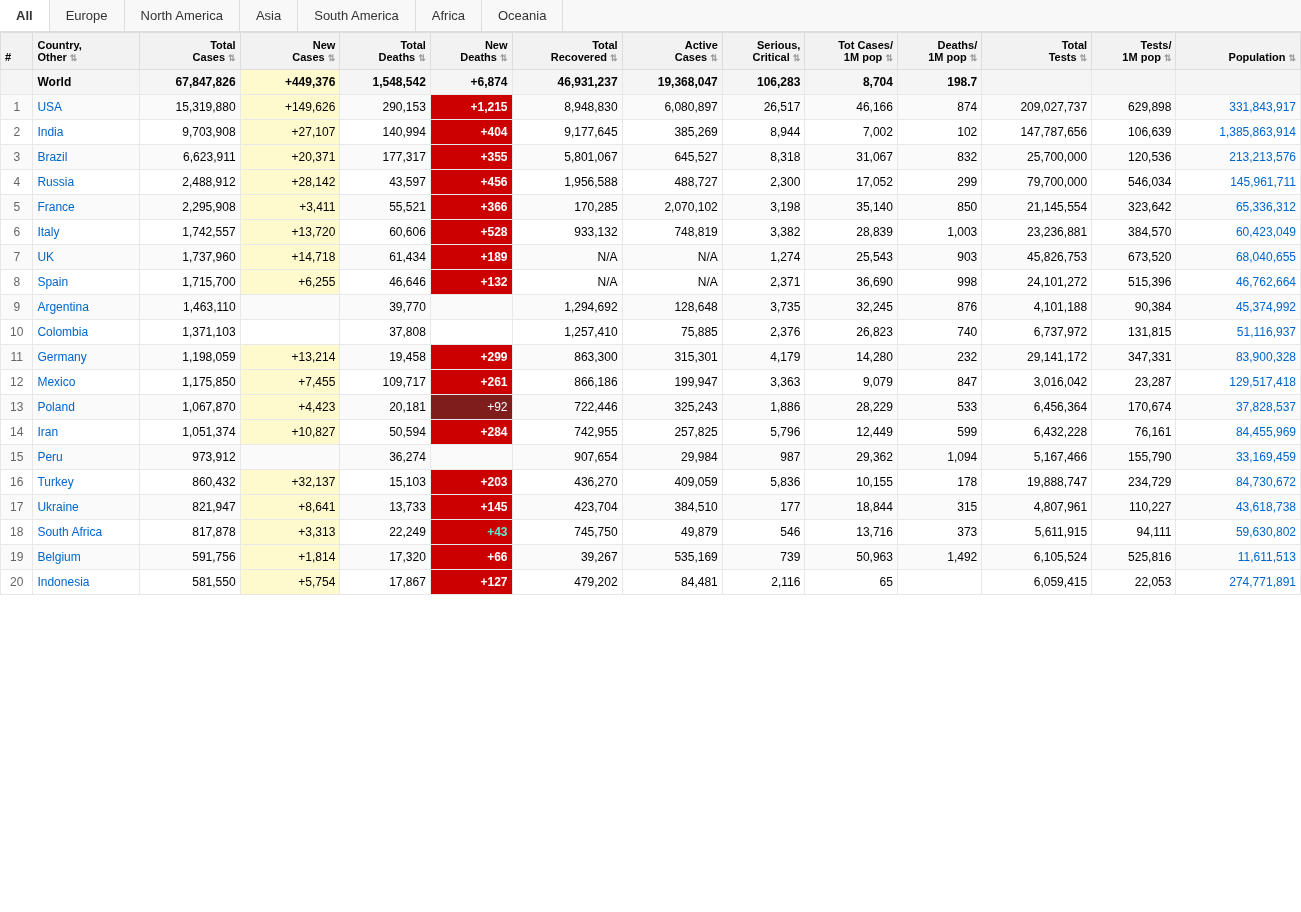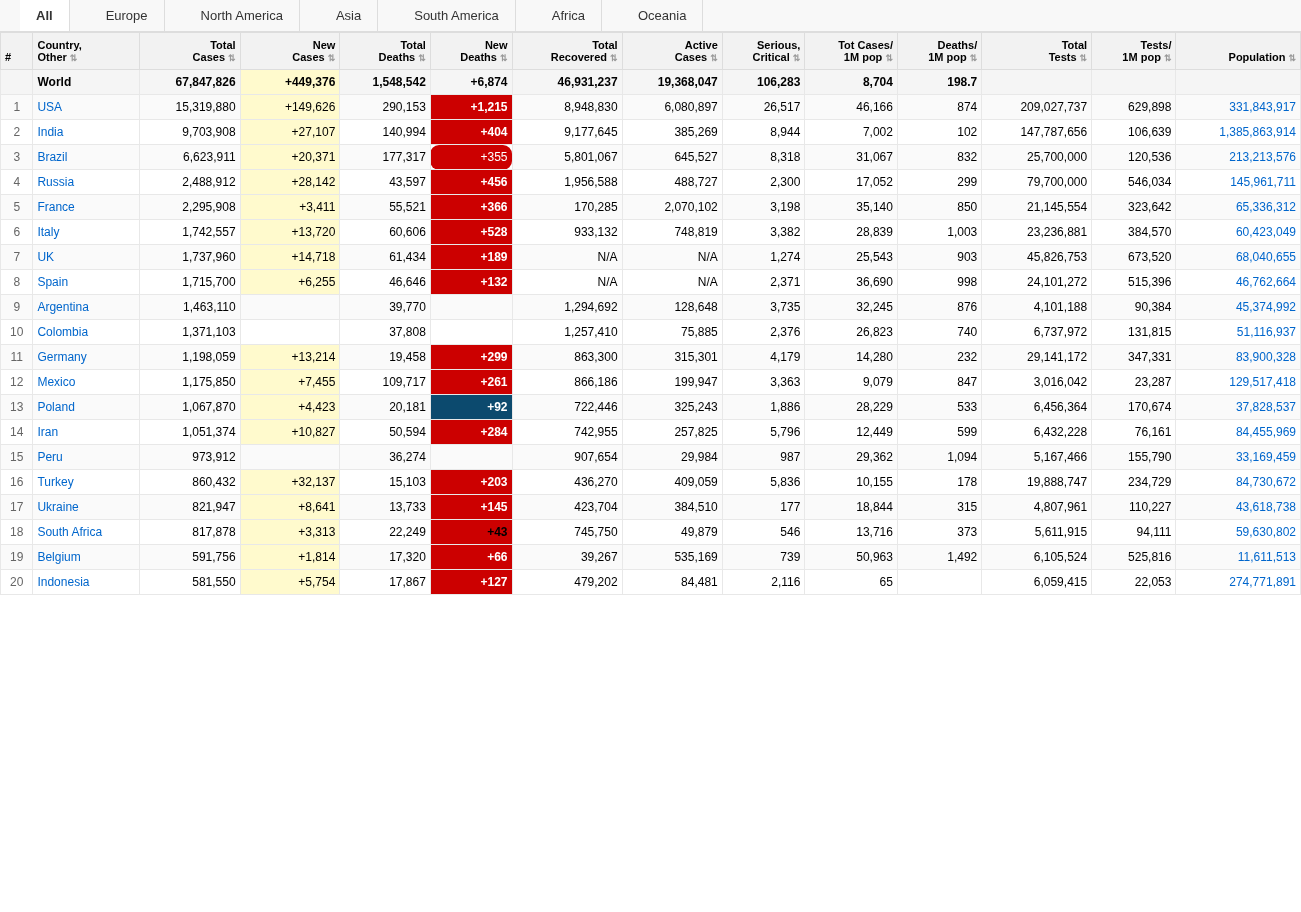--- a/index.html
+++ b/index.html
@@ -9,21 +9,20 @@
       display: flex;
       background: #f8f8f8;
       border-bottom: 1px solid #ddd;
     }
     .tab {
       padding: 8px 16px;
       cursor: pointer;
       border-right: 1px solid #ddd;
       font-size: 13px;
       color: #333;
-      margin-left: 20px;
     }
     .tab.active {
       background: #fff;
       color: #333;
       font-weight: bold;
     }
 
     table {
       width: 100%;
       border-collapse: collapse;
@@ -144,21 +143,21 @@
     <td>147,787,656</td>
     <td>106,639</td>
     <td style="color:#0066cc"><span class="population-link">1,385,863,914</span></td>
   </tr>
       <tr>
     <td>3</td>
     <td><a href="#">Brazil</a></td>
     <td>6,623,911</td>
     <td style="background:#fffacd;">+20,371</td>
     <td>177,317</td>
-    <td style="background:#cc0000;color:#fff;font-weight:normal;border-radius:9px;">+355</td>
+    <td style="background:#cc0000;color:#fff;font-weight:bold;">+355</td>
     <td>5,801,067</td>
     <td>645,527</td>
     <td>8,318</td>
     <td>31,067</td>
     <td>832</td>
     <td>25,700,000</td>
     <td>120,536</td>
     <td style="color:#0066cc"><span class="population-link">213,213,576</span></td>
   </tr>
       <tr>
@@ -304,21 +303,21 @@
     <td>3,016,042</td>
     <td>23,287</td>
     <td style="color:#0066cc"><span class="population-link">129,517,418</span></td>
   </tr>
       <tr>
     <td>13</td>
     <td><a href="#">Poland</a></td>
     <td>1,067,870</td>
     <td style="background:#fffacd;">+4,423</td>
     <td>20,181</td>
-    <td style="background:#0c4a6e;color:#fff;font-weight:bold;">+92</td>
+    <td style="background:#7f1d1d;color:#fff;font-weight:normal;">+92</td>
     <td>722,446</td>
     <td>325,243</td>
     <td>1,886</td>
     <td>28,229</td>
     <td>533</td>
     <td>6,456,364</td>
     <td>170,674</td>
     <td style="color:#0066cc"><span class="population-link">37,828,537</span></td>
   </tr>
       <tr>
@@ -384,21 +383,21 @@
     <td>4,807,961</td>
     <td>110,227</td>
     <td style="color:#0066cc"><span class="population-link">43,618,738</span></td>
   </tr>
       <tr>
     <td>18</td>
     <td><a href="#">South Africa</a></td>
     <td>817,878</td>
     <td style="background:#fffacd;">+3,313</td>
     <td>22,249</td>
-    <td style="background:#cc0000;color:#000000;font-weight:bold;">+43</td>
+    <td style="background:#cc0000;color:#5eead4;font-weight:bold;">+43</td>
     <td>745,750</td>
     <td>49,879</td>
     <td>546</td>
     <td>13,716</td>
     <td>373</td>
     <td>5,611,915</td>
     <td>94,111</td>
     <td style="color:#0066cc"><span class="population-link">59,630,802</span></td>
   </tr>
       <tr>

